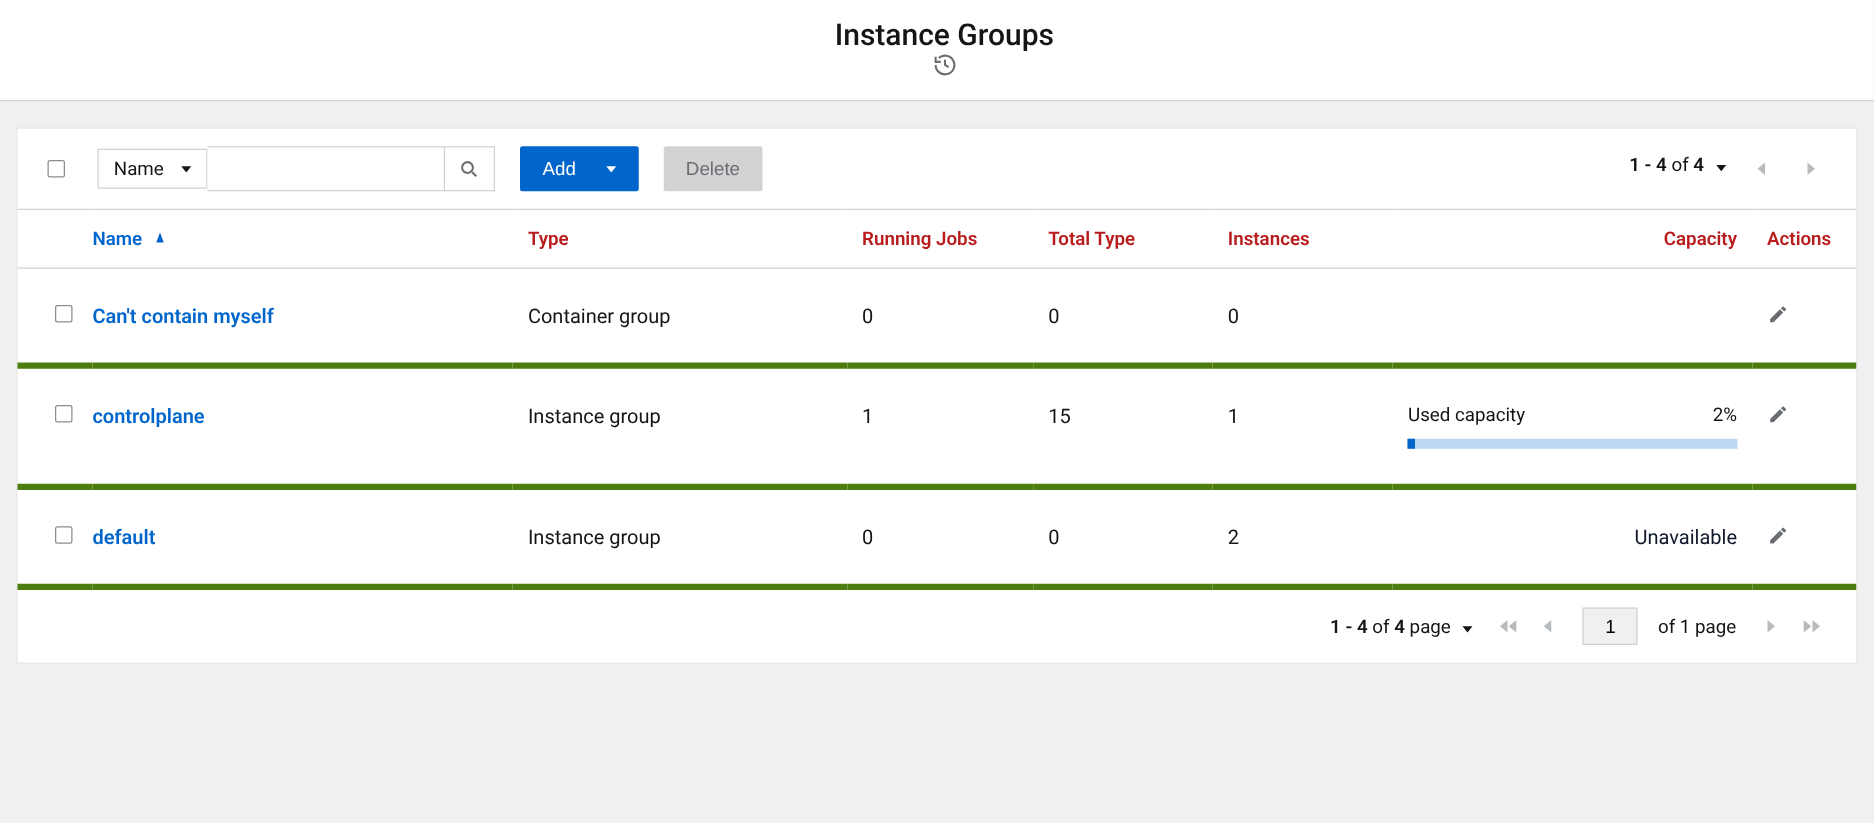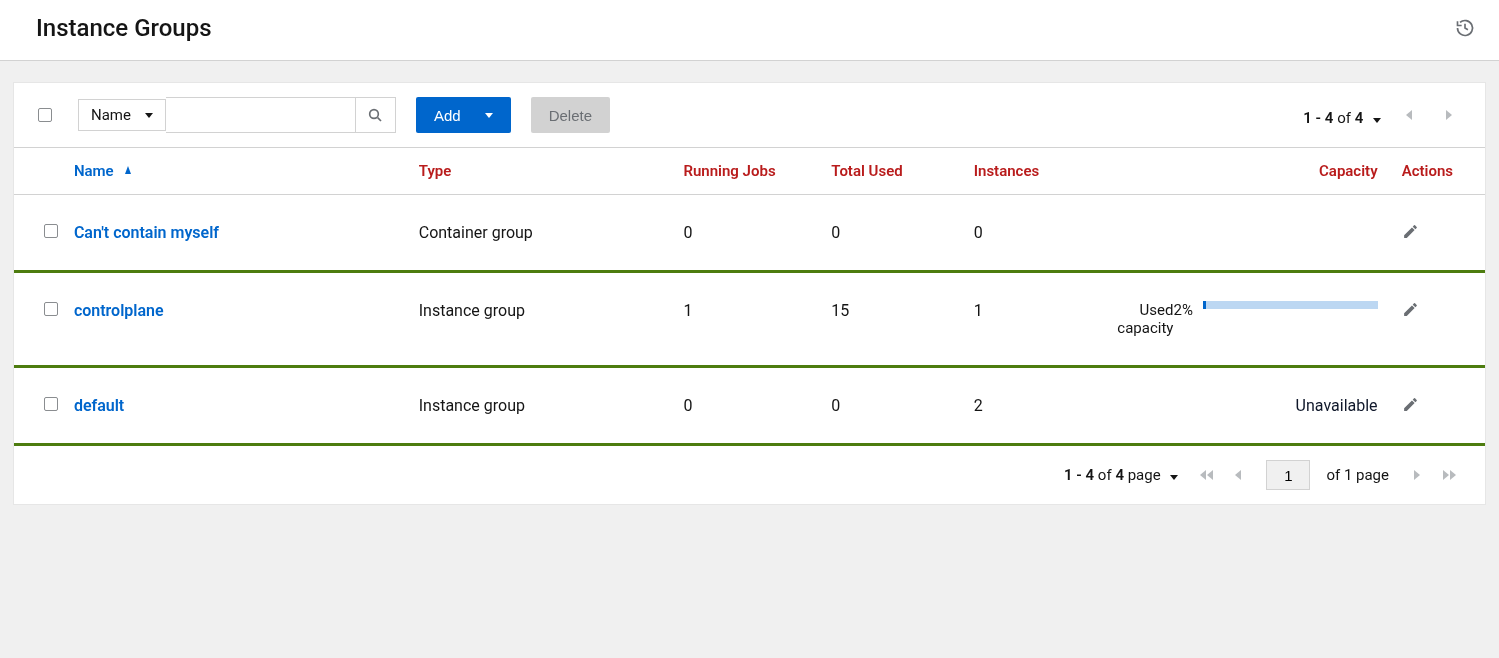--- a/index.html
+++ b/index.html
@@ -15,40 +15,41 @@
     min-height: 658px;
     background: #f0f0f0;
   }
   .header {
     background: #fff;
     padding: 14px 24px 18px 36px;
     display: flex;
     align-items: center;
     justify-content: space-between;
     border-bottom: 1px solid #d2d2d2;
+    flex-direction: column;
   }
   .header h1 {
     margin: 0;
     font-size: 24px;
     font-weight: 500;
     color: #151515;
   }
   .panel {
     margin: 22px 14px 14px 14px;
     background: #fff;
     box-shadow: 0 0 0 1px #e6e6e6;
   }
   .toolbar {
     padding: 14px 24px;
     display: flex;
     align-items: center;
     gap: 0;
   }
   .toolbar-left { display: flex; align-items: center; gap: 0; }
-  .toolbar-right { margin-left: auto; display: flex; align-items: flex-end; gap: 16px; }
+  .toolbar-right { margin-left: auto; display: flex; align-items: flex-start; gap: 16px; }
   .checkbox {
     width: 14px; height: 14px;
     border: 1px solid #8a8d90;
     border-radius: 2px;
     background: #fff;
     display: inline-block;
     cursor: pointer;
   }
   .filter-dropdown {
     margin-left: 26px;
@@ -136,36 +137,36 @@
   .sort-arrow {
     display:inline-block; margin-left:8px;
     width:0; height:0;
     border-left:3px solid transparent;
     border-right:3px solid transparent;
     border-bottom:8px solid #0066cc;
     position:relative; top:-2px;
   }
   tbody td {
     padding: 28px 12px;
-    border-bottom: 3px solid #4d7c0f;
+    border-bottom: 5px solid #4d7c0f;
     font-size: 16px;
     vertical-align: top;
     margin-left: 41px;
   }
   .col-check { width: 60px; padding-left: 30px; }
   .col-name { width: 340px; padding-left: 0; }
   .col-type { width: 270px; }
   .col-running { width: 150px; }
   .col-total { width: 145px; }
   .col-instances { width: 145px; }
   .col-capacity { width: 290px; text-align: right; }
-  .col-actions { width: 80px; text-align: right; padding-right: 32px; }
+  .col-actions { width: 80px; text-align: right; padding-right: 20px; }
   .row-link { color: #0066cc; font-weight: 600; cursor: pointer; text-decoration: none; }
   .unavailable { color: #0f172a; }
-  .capacity-block { display:flex; flex-direction:row; gap:10px; }
+  .capacity-block { display:flex; flex-direction:column; gap:10px; }
   .capacity-line { display:flex; justify-content:space-between; font-size:15px; color:#151515; }
   .capacity-bar {
     width: 100%; height: 8px;
     background: #bcd7f2;
     position: relative;
   }
   .capacity-fill {
     position:absolute; left:0; top:0; bottom:0;
     background: #0066cc;
   }
@@ -245,21 +246,21 @@
     <table>
       <thead>
         <tr>
           <th class="col-check"></th>
           <th class="col-name sortable">
             <span>Name</span>
             <span class="sort-arrow"></span>
           </th>
           <th class="col-type">Type</th>
           <th class="col-running">Running Jobs</th>
-          <th class="col-total">Total Used</th>
+          <th class="col-total">Total Type</th>
           <th class="col-instances">Instances</th>
           <th class="col-capacity">Capacity</th>
           <th class="col-actions">Actions</th>
         </tr>
       </thead>
       <tbody id="tbody">
           <tr>
             <td class="col-check"><span class="checkbox"></span></td>
             <td class="col-name"><a class="row-link">Can't contain myself</a></td>
             <td class="col-type">Container group</td>

